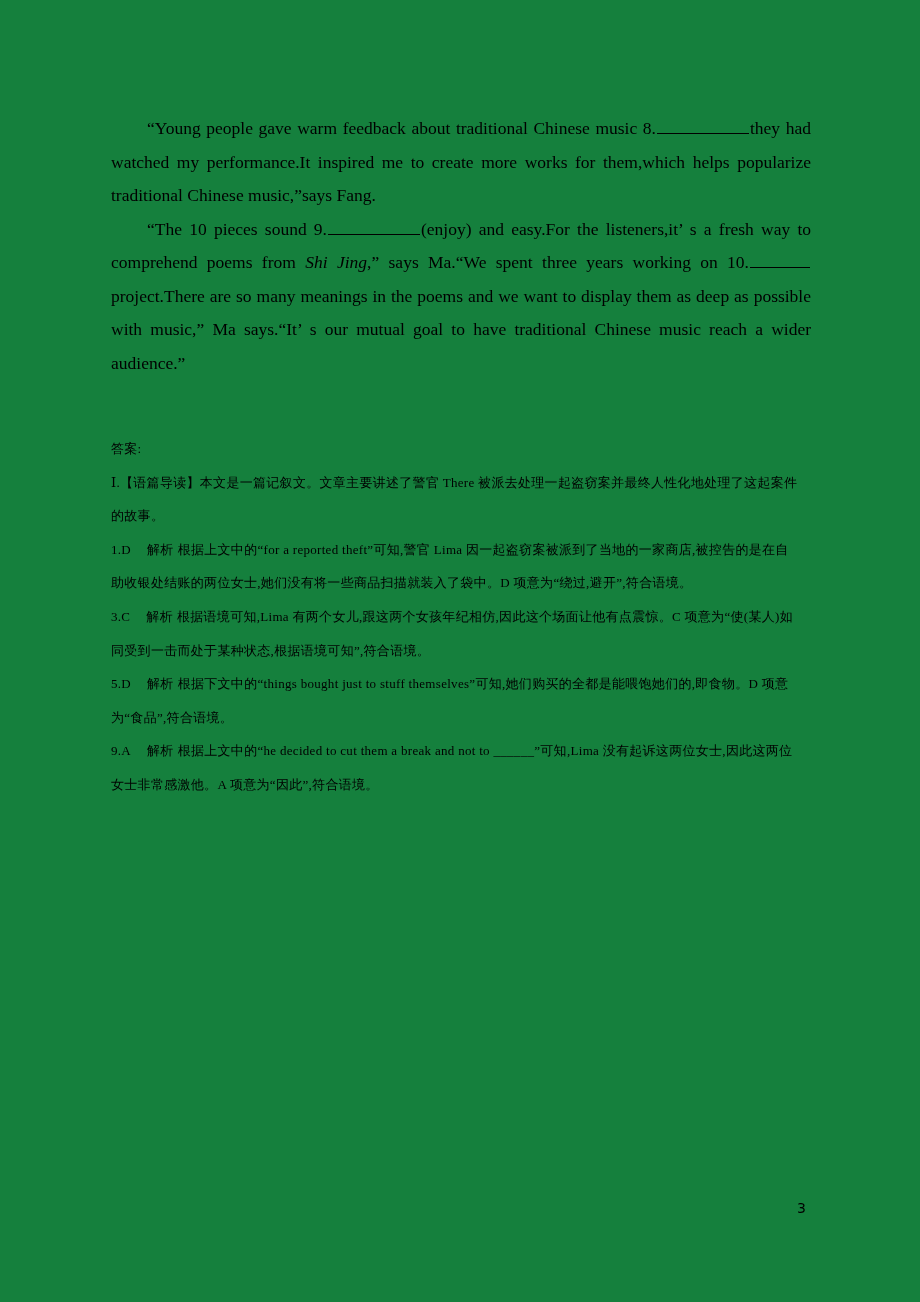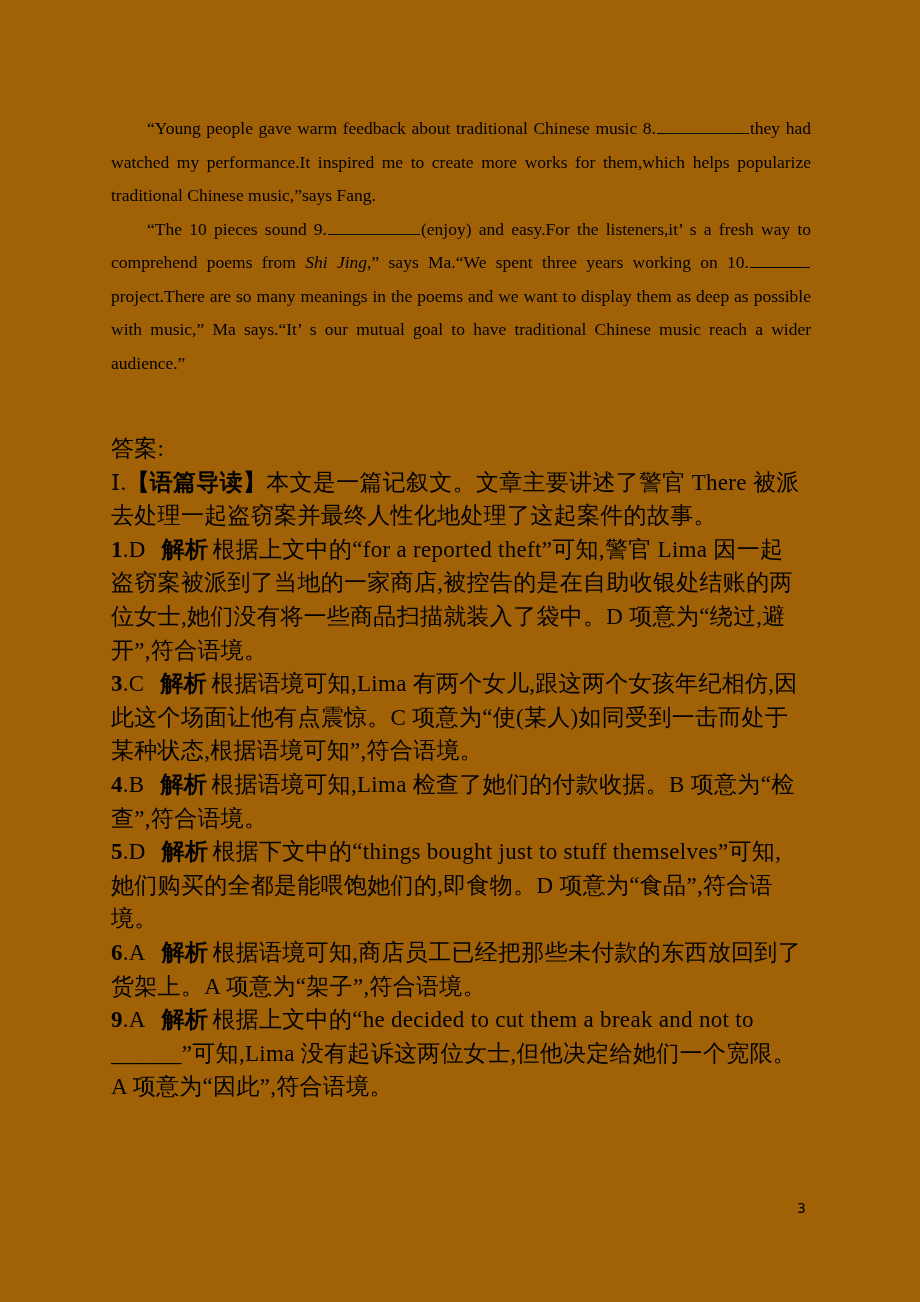--- a/index.html
+++ b/index.html
@@ -14,21 +14,21 @@
       overflow: hidden;
       font-family: "Liberation Serif", "DejaVu Serif", serif;
       color: #000000;
     }
     .page {
       position: absolute;
       left: 0;
       top: 0;
       width: 920px;
       height: 1302px;
-      background: #a16207;
+      background: #15803d;
     }
     .passage {
       position: absolute;
       left: 111px;
       top: 112px;
       width: 700px;
       font-size: 17.5px;
       line-height: 33.5px;
     }
     .passage p {
@@ -44,28 +44,28 @@
       vertical-align: baseline;
       margin: 0 1px;
     }
     .blank-long { width: 92px; }
     .blank-mid { width: 60px; }
     .answers {
       position: absolute;
       left: 111px;
       top: 432px;
       width: 690px;
-      font-size: 23px;
+      font-size: 13px;
       line-height: 33.6px;
       letter-spacing: 0.3px;
     }
     .answers p { margin: 0; }
-    .bold { font-weight: bold; }
+    .bold { font-weight: normal; }
     .num-letter-gap { display: inline-block; width: 16px; }
-    .analysis-label { font-weight: bold; margin-right: 4px; }
+    .analysis-label { font-weight: normal; margin-right: 4px; }
     .page-number {
       position: absolute;
       left: 797px;
       top: 1200px;
       font-family: "DejaVu Sans", sans-serif;
       font-size: 14px;
       color: #000;
     }
     i { }
   </style>
@@ -87,25 +87,23 @@
     <p>答案:</p>
     <p>
       <span>Ⅰ.</span><span class="bold">【语篇导读】</span><span>本文是一篇记叙文。文章主要讲述了警官 There 被派去处理一起盗窃案并最终人性化地处理了这起案件的故事。</span>
     </p>
 
     <p><span class="bold">1</span><span>.D</span><span class="num-letter-gap"></span><span class="analysis-label">解析</span><span>根据上文中的“for a reported theft”可知,警官 Lima 因一起盗窃案被派到了当地的一家商店,被控告的是在自助收银处结账的两位女士,她们没有将一些商品扫描就装入了袋中。D 项意为“绕过,避开”,符合语境。</span></p>
 
 
     <p><span class="bold">3</span><span>.C</span><span class="num-letter-gap"></span><span class="analysis-label">解析</span><span>根据语境可知,Lima 有两个女儿,跟这两个女孩年纪相仿,因此这个场面让他有点震惊。C 项意为“使(某人)如同受到一击而处于某种状态,根据语境可知”,符合语境。</span></p>
 
-    <p><span class="bold">4</span><span>.B</span><span class="num-letter-gap"></span><span class="analysis-label">解析</span><span>根据语境可知,Lima 检查了她们的付款收据。B 项意为“检查”,符合语境。</span></p>
 
     <p><span class="bold">5</span><span>.D</span><span class="num-letter-gap"></span><span class="analysis-label">解析</span><span>根据下文中的“things bought just to stuff themselves”可知,她们购买的全都是能喂饱她们的,即食物。D 项意为“食品”,符合语境。</span></p>
 
-    <p><span class="bold">6</span><span>.A</span><span class="num-letter-gap"></span><span class="analysis-label">解析</span><span>根据语境可知,商店员工已经把那些未付款的东西放回到了货架上。A 项意为“架子”,符合语境。</span></p>
 
 
 
-    <p><span class="bold">9</span><span>.A</span><span class="num-letter-gap"></span><span class="analysis-label">解析</span><span>根据上文中的“he decided to cut them a break and not to ______”可知,Lima 没有起诉这两位女士,但他决定给她们一个宽限。A 项意为“因此”,符合语境。</span></p>
+    <p><span class="bold">9</span><span>.A</span><span class="num-letter-gap"></span><span class="analysis-label">解析</span><span>根据上文中的“he decided to cut them a break and not to ______”可知,Lima 没有起诉这两位女士,因此这两位女士非常感激他。A 项意为“因此”,符合语境。</span></p>
   </div>
 
   <div class="page-number">3</div>
 </div>
 
 </body></html>

